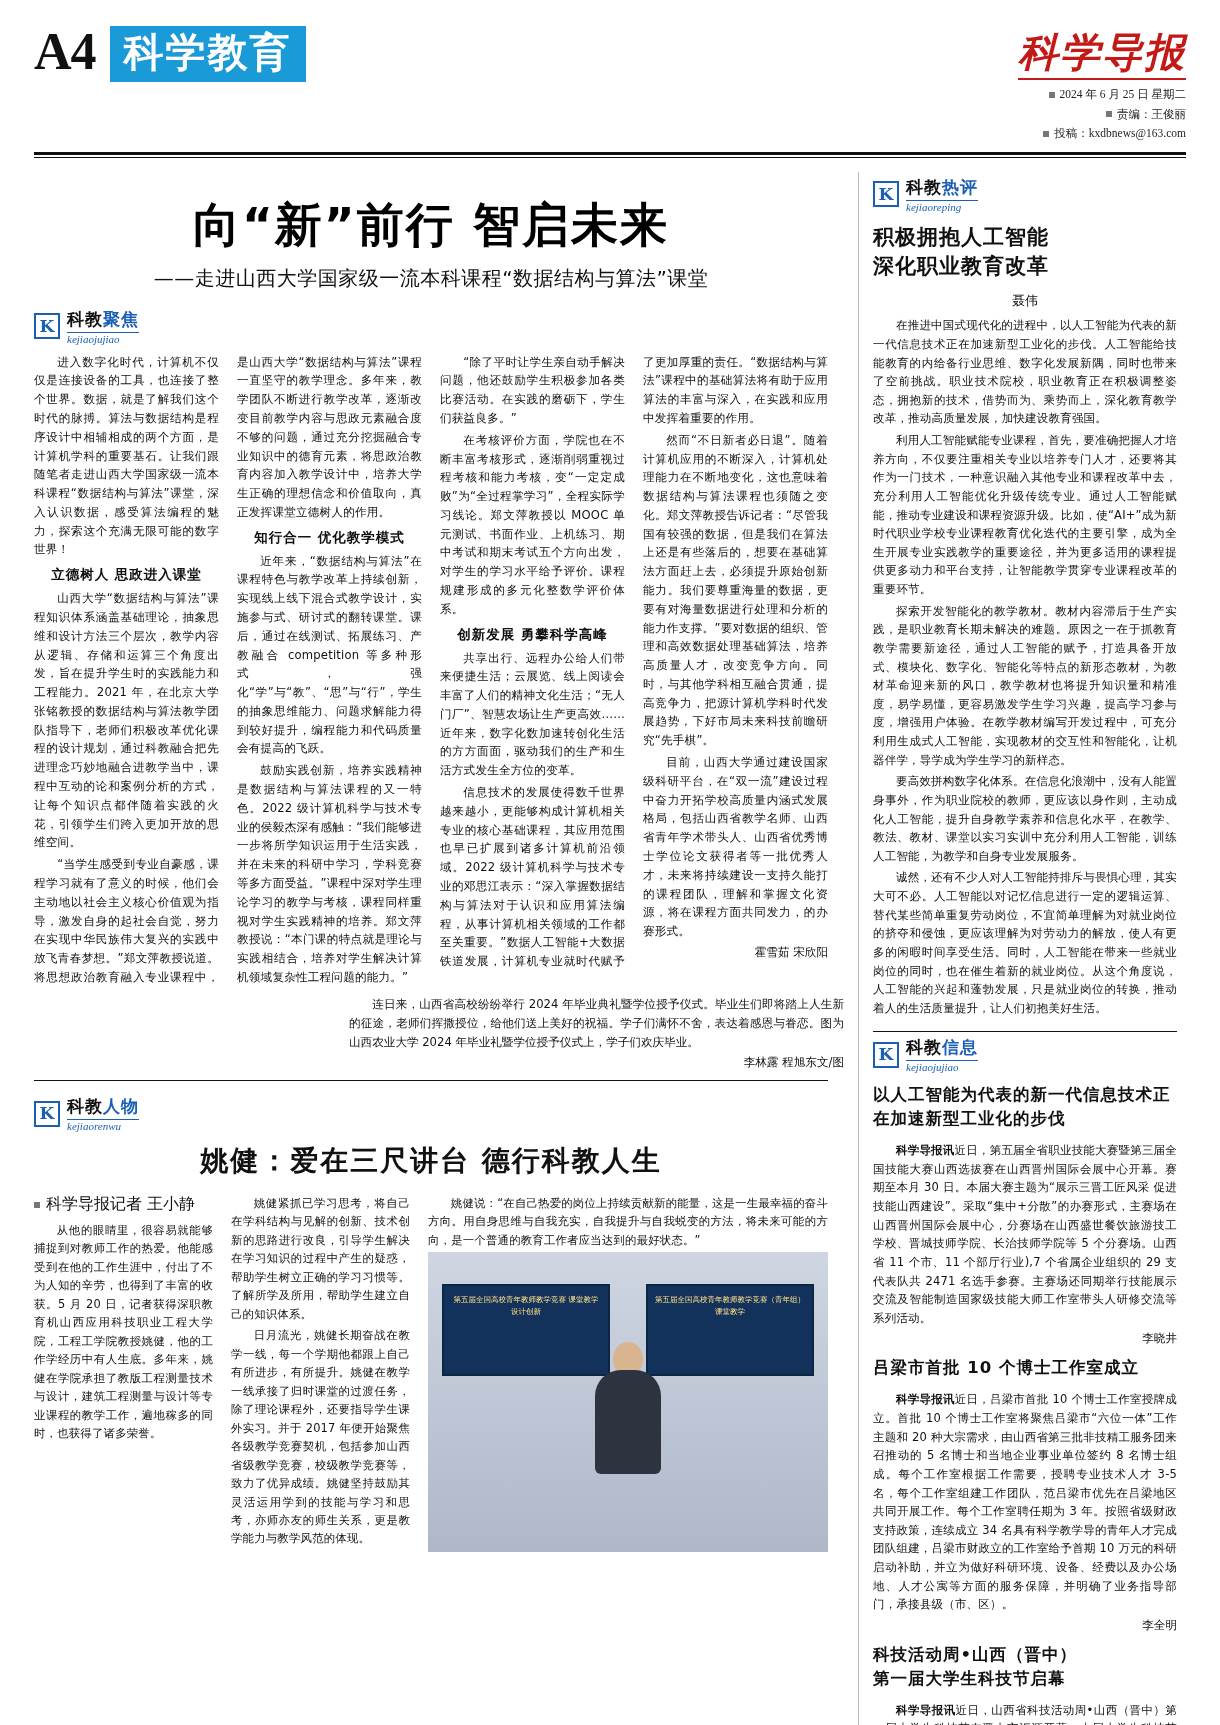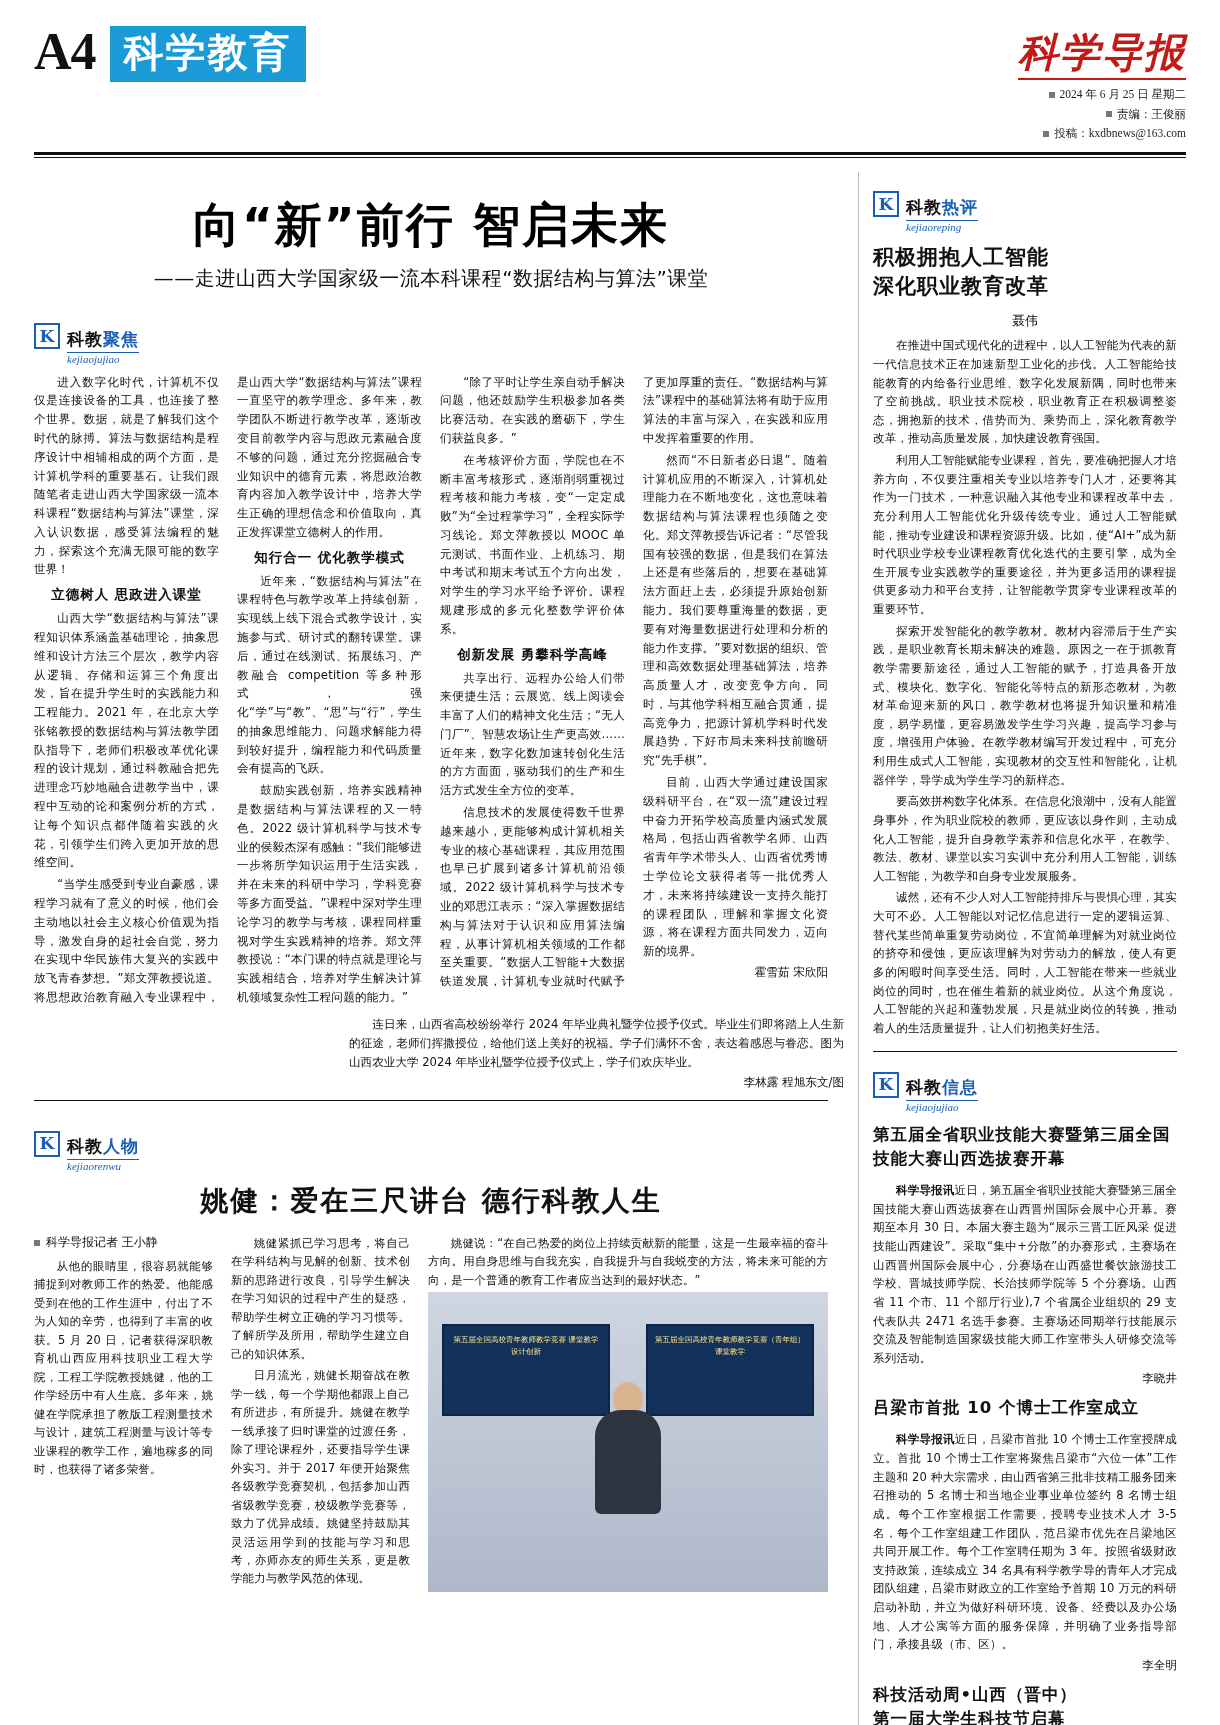--- a/index.html
+++ b/index.html
@@ -58,21 +58,21 @@
     font-size:20px; text-align:center; color:#111; margin-bottom:16px; letter-spacing:0.5px;
   }
 
   
   .collabel { display:flex; align-items:center; gap:7px; margin:4px 0 8px 0; }
   .klogo {
     width:26px; height:26px; border:2px solid #1a5fb4; color:#1a5fb4;
     font-family:"DejaVu Serif", serif; font-weight:bold; font-size:17px;
     display:flex; align-items:center; justify-content:center; line-height:1;
   }
-  .klabel-cn { font-family:"DejaVu Sans", sans-serif; font-size:17px; font-weight:bold; letter-spacing:1px;margin-top:20px; }
+  .klabel-cn { font-family:"DejaVu Sans", sans-serif; font-size:17px; font-weight:bold; letter-spacing:1px; }
   .klabel-cn .accent { color:#1a5fb4; }
   .klabel-py { font-family:"Liberation Serif", serif; font-style:italic; font-size:11px; color:#1a5fb4; }
   .collabel-stack { display:flex; flex-direction:column; }
   .collabel-underline { border-bottom:1.5px solid #1a5fb4; padding-bottom:1px; }
 
   
   .cols4 { column-count:4; column-gap:18px; column-rule:none; }
   p.t {
     font-family:"DejaVu Sans", sans-serif;
     font-size:11.6px; line-height:1.62; text-align:justify;
@@ -127,21 +127,21 @@
   }
   .cap-wrap { width:495px; margin-left:315px; }
   .cap-sig { text-align:right; font-size:11.6px; font-family:"DejaVu Sans", sans-serif; margin-top:3px; }
 
   
   .feature { margin-top:10px; border-top:1px solid #111; padding-top:10px; }
   .feature-head {
     font-family:"DejaVu Sans", sans-serif; font-size:28px; font-weight:bold;
     text-align:center; letter-spacing:2px; margin:10px 0 14px 0;
   }
-  .byline { font-family:"DejaVu Sans", sans-serif; font-size:12px; margin-bottom:6px; display:flex; align-items:center; gap:6px; }
+  .byline { font-family:"DejaVu Sans", sans-serif; font-size:16px; margin-bottom:6px; display:flex; align-items:center; gap:6px; }
 
   .feature-body { display:flex; gap:18px; }
   .fcol { width:190px; }
   .fcol p.t { font-size:11.4px; }
   .fphoto-wrap { width:400px; }
   .fphoto {
     width:400px; height:300px; position:relative; overflow:hidden;
     background:linear-gradient(#cfd6e2, #aeb8c9);
   }
   .fphoto .screenL, .fphoto .screenR {
@@ -232,21 +232,21 @@
         <p class="t">“当学生感受到专业自豪感，课程学习就有了意义的时候，他们会主动地以社会主义核心价值观为指导，激发自身的起社会自觉，努力在实现中华民族伟大复兴的实践中放飞青春梦想。”郑文萍教授说道。将思想政治教育融入专业课程中，是山西大学“数据结构与算法”课程一直坚守的教学理念。多年来，教学团队不断进行教学改革，逐渐改变目前教学内容与思政元素融合度不够的问题，通过充分挖掘融合专业知识中的德育元素，将思政治教育内容加入教学设计中，培养大学生正确的理想信念和价值取向，真正发挥课堂立德树人的作用。</p>
         <h4 class="sub">知行合一  优化教学模式</h4>
         <p class="t">近年来，“数据结构与算法”在课程特色与教学改革上持续创新，实现线上线下混合式教学设计，实施参与式、研讨式的翻转课堂。课后，通过在线测试、拓展练习、产教融合 competition 等多种形式，强化“学”与“教”、“思”与“行”，学生的抽象思维能力、问题求解能力得到较好提升，编程能力和代码质量会有提高的飞跃。</p>
         <p class="t">鼓励实践创新，培养实践精神是数据结构与算法课程的又一特色。2022 级计算机科学与技术专业的侯毅杰深有感触：“我们能够进一步将所学知识运用于生活实践，并在未来的科研中学习，学科竞赛等多方面受益。”课程中深对学生理论学习的教学与考核，课程同样重视对学生实践精神的培养。郑文萍教授说：“本门课的特点就是理论与实践相结合，培养对学生解决计算机领域复杂性工程问题的能力。”</p>
         <p class="t">“除了平时让学生亲自动手解决问题，他还鼓励学生积极参加各类比赛活动。在实践的磨砺下，学生们获益良多。”</p>
         <p class="t">在考核评价方面，学院也在不断丰富考核形式，逐渐削弱重视过程考核和能力考核，变“一定定成败”为“全过程掌学习”，全程实际学习线论。郑文萍教授以 MOOC 单元测试、书面作业、上机练习、期中考试和期末考试五个方向出发，对学生的学习水平给予评价。课程规建形成的多元化整数学评价体系。</p>
         <h4 class="sub">创新发展  勇攀科学高峰</h4>
         <p class="t">共享出行、远程办公给人们带来便捷生活；云展览、线上阅读会丰富了人们的精神文化生活；“无人门厂”、智慧农场让生产更高效……近年来，数字化数加速转创化生活的方方面面，驱动我们的生产和生活方式发生全方位的变革。</p>
         <p class="t">信息技术的发展使得数千世界越来越小，更能够构成计算机相关专业的核心基础课程，其应用范围也早已扩展到诸多计算机前沿领域。2022 级计算机科学与技术专业的邓思江表示：“深入掌握数据结构与算法对于认识和应用算法编程，从事计算机相关领域的工作都至关重要。”数据人工智能+大数据铁道发展，计算机专业就时代赋予了更加厚重的责任。“数据结构与算法”课程中的基础算法将有助于应用算法的丰富与深入，在实践和应用中发挥着重要的作用。</p>
         <p class="t">然而“不日新者必日退”。随着计算机应用的不断深入，计算机处理能力在不断地变化，这也意味着数据结构与算法课程也须随之变化。郑文萍教授告诉记者：“尽管我国有较强的数据，但是我们在算法上还是有些落后的，想要在基础算法方面赶上去，必须提升原始创新能力。我们要尊重海量的数据，更要有对海量数据进行处理和分析的能力作支撑。”要对数据的组织、管理和高效数据处理基础算法，培养高质量人才，改变竞争方向。同时，与其他学科相互融合贯通，提高竞争力，把源计算机学科时代发展趋势，下好市局未来科技前瞻研究“先手棋”。</p>
-        <p class="t">目前，山西大学通过建设国家级科研平台，在“双一流”建设过程中奋力开拓学校高质量内涵式发展格局，包括山西省教学名师、山西省青年学术带头人、山西省优秀博士学位论文获得者等一批优秀人才，未来将持续建设一支持久能打的课程团队，理解和掌握文化资源，将在课程方面共同发力，迈向新的境界。</p>
+        <p class="t">目前，山西大学通过建设国家级科研平台，在“双一流”建设过程中奋力开拓学校高质量内涵式发展格局，包括山西省教学名师、山西省青年学术带头人、山西省优秀博士学位论文获得者等一批优秀人才，未来将持续建设一支持久能打的课程团队，理解和掌握文化资源，将在课程方面共同发力，的办赛形式。</p>
         <div class="sig">霍雪茹  宋欣阳</div>
       </div>
 
       <div class="cap-wrap">
         <div class="photo-caption">连日来，山西省高校纷纷举行 2024 年毕业典礼暨学位授予仪式。毕业生们即将踏上人生新的征途，老师们挥撒授位，给他们送上美好的祝福。学子们满怀不舍，表达着感恩与眷恋。图为山西农业大学 2024 年毕业礼暨学位授予仪式上，学子们欢庆毕业。</div>
         <div class="cap-sig">李林露  程旭东文/图</div>
       </div>
 
       <div class="feature">
         <div class="collabel">
@@ -329,21 +329,21 @@
           <div class="klogo">K</div>
           <div class="collabel-stack">
             <div class="klabel-cn collabel-underline">
               <span>科教</span><span class="accent">信息</span>
             </div>
             <div class="klabel-py">kejiaojujiao</div>
           </div>
         </div>
 
         <div>
-          <div class="rail-title sm">第五届全省职业技能大赛暨第三届全国技能大赛山西选拔赛开幕</div>
+          <div class="rail-title sm">以人工智能为代表的新一代信息技术正在加速新型工业化的步伐</div>
           <p class="t"><span class="tag-agency">科学导报讯</span><span>近日，第五届全省职业技能大赛暨第三届全国技能大赛山西选拔赛在山西晋州国际会展中心开幕。赛期至本月 30 日。本届大赛主题为“展示三晋工匠风采  促进技能山西建设”。采取“集中+分散”的办赛形式，主赛场在山西晋州国际会展中心，分赛场在山西盛世餐饮旅游技工学校、晋城技师学院、长治技师学院等 5 个分赛场。山西省 11 个市、11 个部厅行业),7 个省属企业组织的 29 支代表队共 2471 名选手参赛。主赛场还同期举行技能展示交流及智能制造国家级技能大师工作室带头人研修交流等系列活动。</span></p>
           <div class="rail-sig">李晓井</div>
         </div>
 
         <div>
           <div class="rail-title sm">吕梁市首批 10 个博士工作室成立</div>
           <p class="t"><span class="tag-agency">科学导报讯</span><span>近日，吕梁市首批 10 个博士工作室授牌成立。首批 10 个博士工作室将聚焦吕梁市“六位一体”工作主题和 20 种大宗需求，由山西省第三批非技精工服务团来召推动的 5 名博士和当地企业事业单位签约 8 名博士组成。每个工作室根据工作需要，授聘专业技术人才 3-5 名，每个工作室组建工作团队，范吕梁市优先在吕梁地区共同开展工作。每个工作室聘任期为 3 年。按照省级财政支持政策，连续成立 34 名具有科学教学导的青年人才完成团队组建，吕梁市财政立的工作室给予首期 10 万元的科研启动补助，并立为做好科研环境、设备、经费以及办公场地、人才公寓等方面的服务保障，并明确了业务指导部门，承接县级（市、区）。</span></p>
           <div class="rail-sig">李全明</div>
         </div>
 

